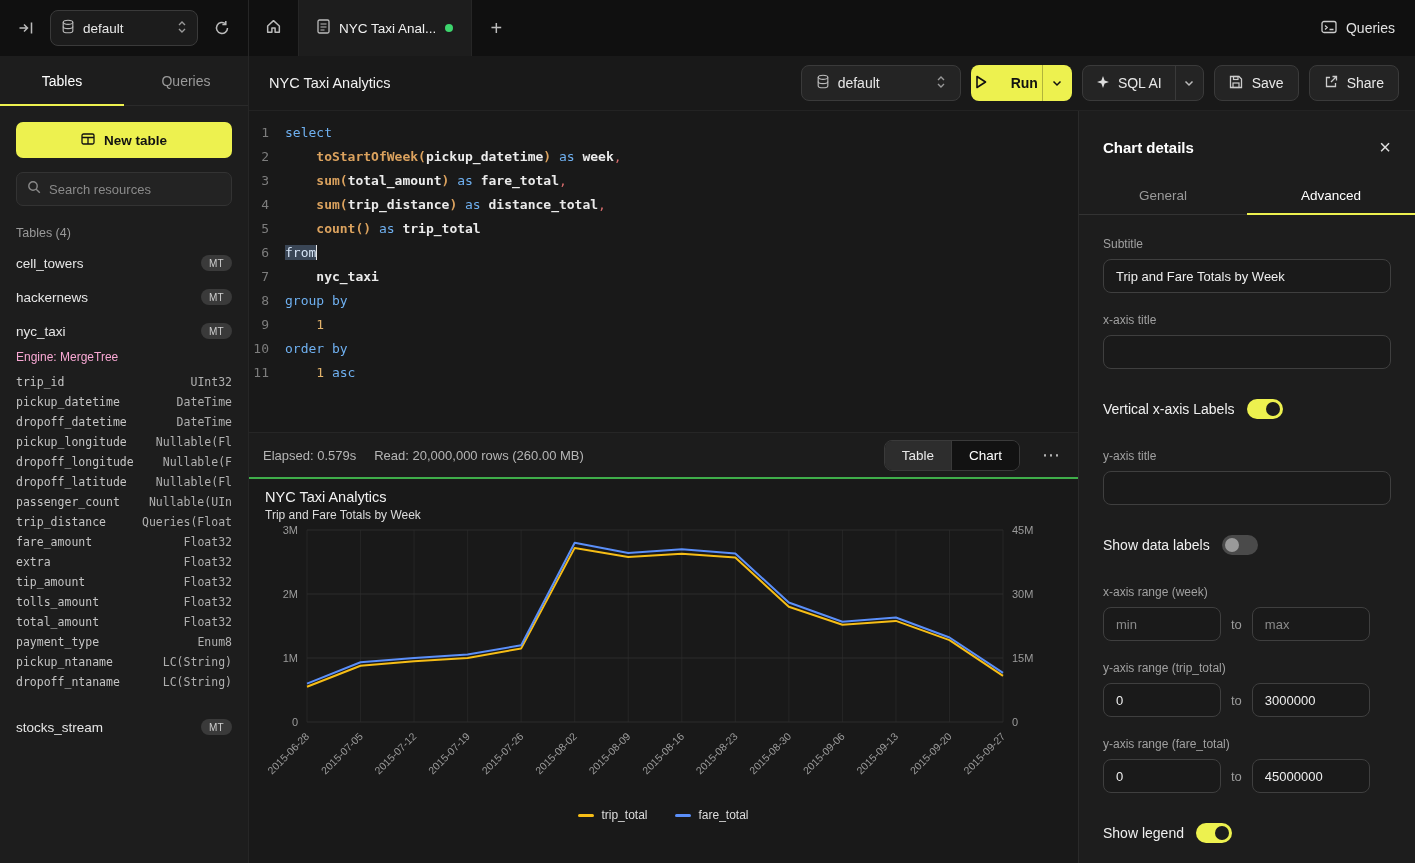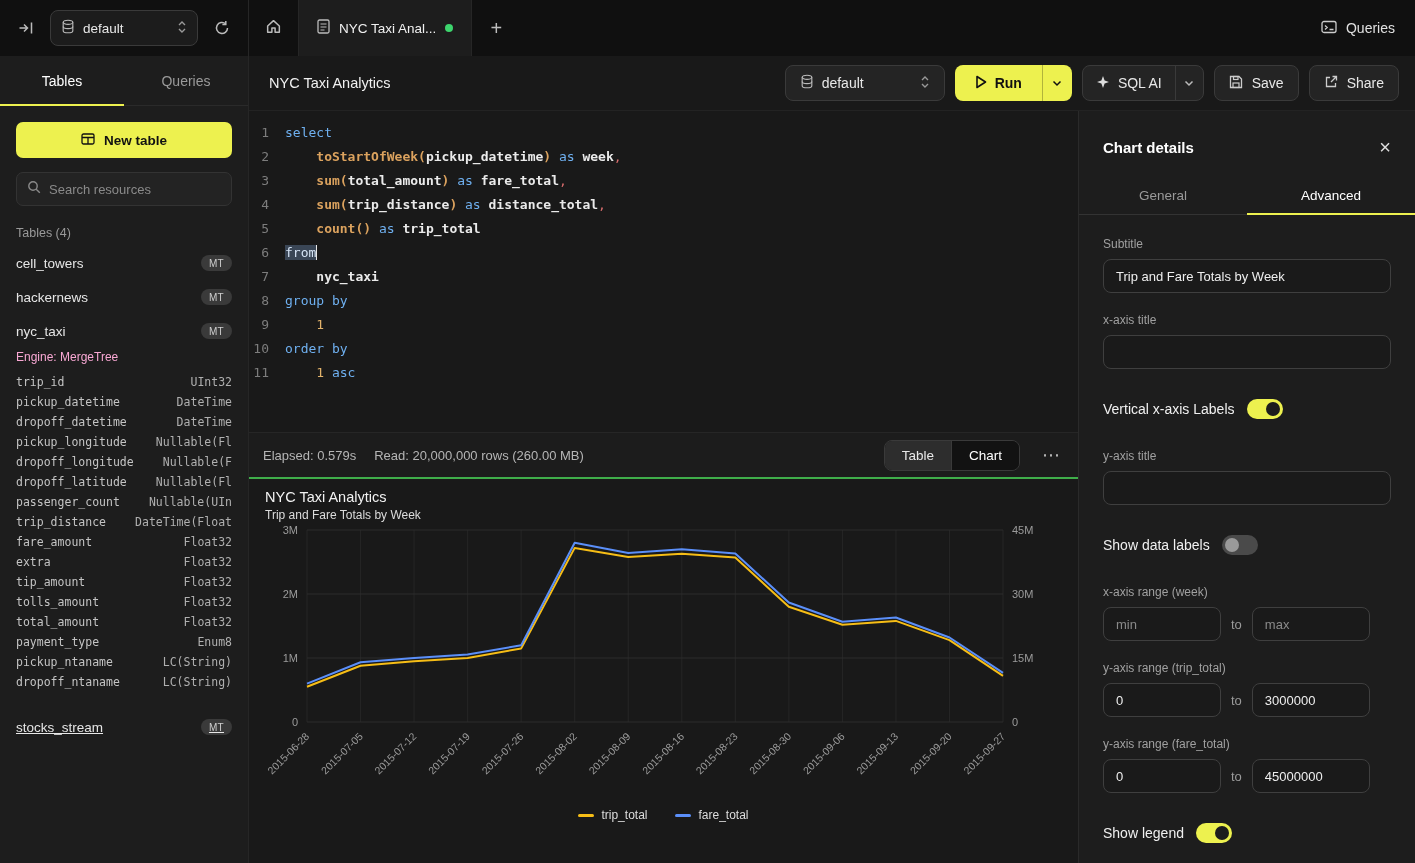--- a/index.html
+++ b/index.html
@@ -38,33 +38,33 @@
   .side-section { margin:20px 16px 6px; font-size:12.5px; color:#9a9a9a; flex:none; }
   #table-list { overflow:hidden; flex:1; }
   .table-row { height:34px; display:flex; align-items:center; justify-content:space-between; padding:0 16px; cursor:pointer; }
   .table-name { font-size:13.5px; color:#e6e6e6; }
   .mt-badge { background:#3a3a3a; color:#cfcfcf; font-size:10px; border-radius:9px; padding:2.5px 8px; letter-spacing:.3px; }
   .engine-line { font-size:12px; color:#f9a8d4; padding:2px 16px 8px; }
   .col-list { padding-bottom:10px; }
   .col-row { height:20px; display:flex; align-items:center; justify-content:space-between; padding:0 16px; font-family:"DejaVu Sans Mono", monospace; font-size:11.5px; cursor:pointer; }
   .col-name { color:#c4c4c4; }
   .col-type { color:#b0b0b0; }
-  .col-list + .table-row { margin-top:8px;text-decoration:underline; }
+  .col-list + .table-row { margin-top:8px; }
 
   
   .center-right { flex:1; display:flex; flex-direction:column; min-width:0; }
   .query-header { height:55px; flex:none; background:#191919; display:flex; align-items:center; justify-content:space-between; padding:0 16px 0 20px; border-bottom:1px solid #232323; }
   .qh-title { font-size:14.5px; color:#f0f0f0; font-weight:500; }
   .qh-controls { display:flex; align-items:center; gap:10px; }
   .hdr-btn { height:36px; display:flex; align-items:center; gap:9px; background:#242424; border:1px solid #3a3a3a; border-radius:8px; padding:0 14px; color:#e8e8e8; font-size:14px; cursor:pointer; }
   .hdr-db { min-width:160px; justify-content:space-between; }
   .hdr-db .db-left { display:flex; align-items:center; gap:8px; }
   .split { display:flex; align-items:stretch; border-radius:8px; overflow:hidden; height:36px; }
   .split.run { background:#edf14f; color:#111; }
-  .split.run .split-main { display:flex; align-items:center; gap:8px; padding:0 20px; font-weight:700; font-size:14px; cursor:pointer; }
+  .split.run .split-main { display:flex; align-items:center; gap:24px; padding:0 4px; font-weight:700; font-size:14px; cursor:pointer; }
   .split.run .split-caret { width:30px; display:flex; align-items:center; justify-content:center; border-left:1px solid rgba(0,0,0,.25); cursor:pointer; color:#111; }
   .split.dark { background:#242424; border:1px solid #3a3a3a; color:#e8e8e8; }
   .split.dark .split-main { display:flex; align-items:center; gap:8px; padding:0 13px; font-size:14px; cursor:pointer; }
   .split.dark .split-caret { width:28px; display:flex; align-items:center; justify-content:center; border-left:1px solid #3a3a3a; color:#bbb; cursor:pointer; }
 
   .content-row { flex:1; display:flex; min-height:0; }
   .work-col { width:829px; flex:none; display:flex; flex-direction:column; background:#191919; min-height:0; }
 
   
   .editor { height:321px; flex:none; padding-top:10px; overflow:hidden; font-family:"DejaVu Sans Mono", monospace; font-size:13px; line-height:24px; }
@@ -258,21 +258,21 @@
             <div class="col-row">
               <span class="col-name">dropoff_latitude</span>
               <span class="col-type">Nullable(Fl</span>
             </div>
             <div class="col-row">
               <span class="col-name">passenger_count</span>
               <span class="col-type">Nullable(UIn</span>
             </div>
             <div class="col-row">
               <span class="col-name">trip_distance</span>
-              <span class="col-type">DateTime(Float</span>
+              <span class="col-type">Queries(Float</span>
             </div>
             <div class="col-row">
               <span class="col-name">fare_amount</span>
               <span class="col-type">Float32</span>
             </div>
             <div class="col-row">
               <span class="col-name">extra</span>
               <span class="col-type">Float32</span>
             </div>
             <div class="col-row">

